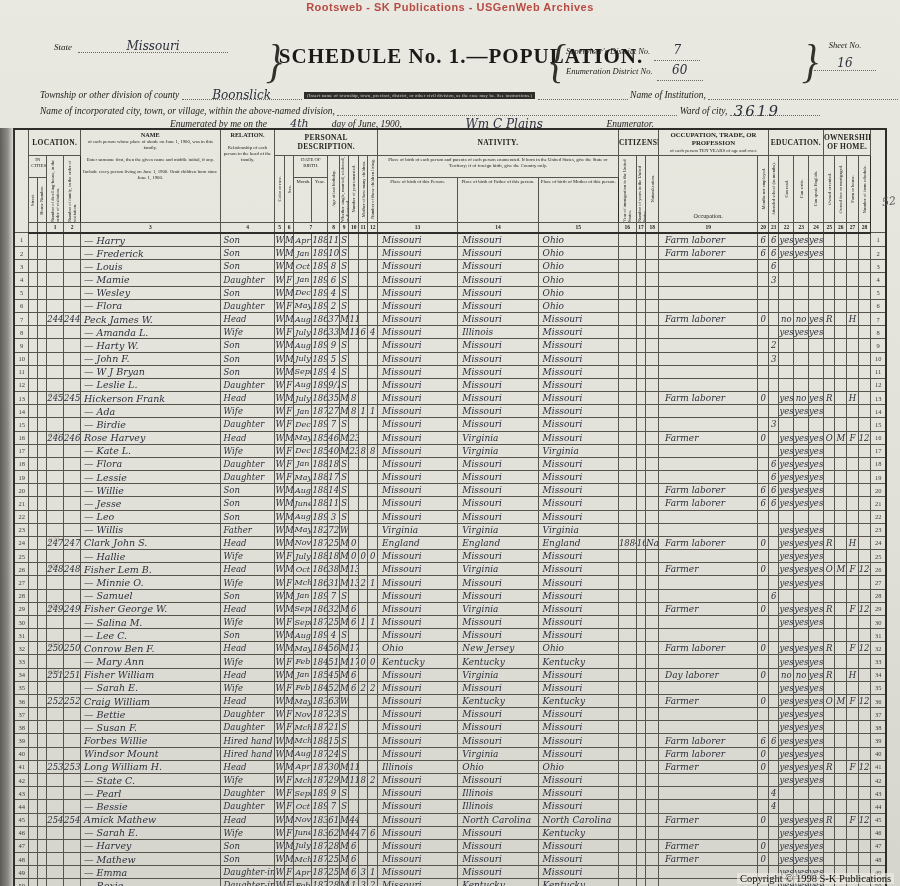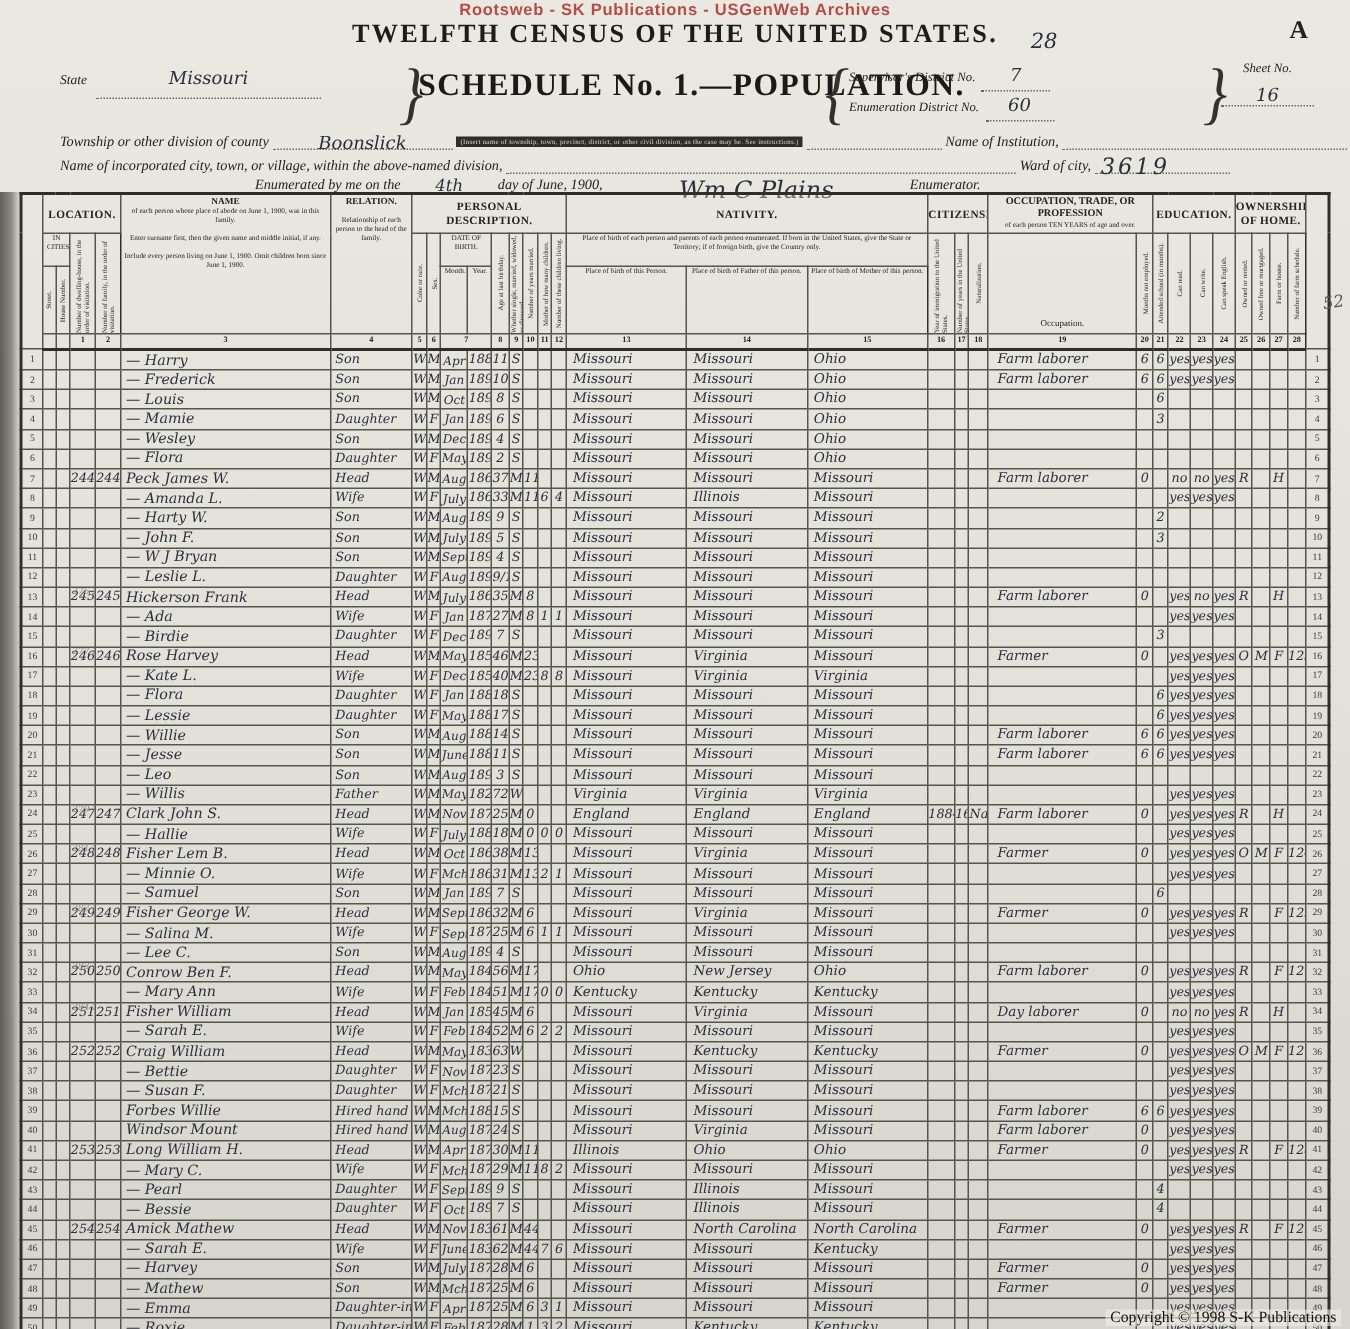--- a/index.html
+++ b/index.html
@@ -8,21 +8,21 @@
   .spine{position:absolute;left:0;top:128px;bottom:0;width:14px;background:linear-gradient(90deg,#32312d 0%,#6f6e68 55%,rgba(120,119,113,0) 100%);opacity:.75;pointer-events:none;}
   .wm{position:absolute;top:1px;left:0;right:0;text-align:center;font-family:"Liberation Sans",sans-serif;font-size:11px;font-weight:bold;color:#b03028;letter-spacing:.5px;opacity:.85;}
   
   .toprow{position:absolute;top:12px;left:0;right:0;height:24px;text-align:center;}
   .toprow h1{display:inline-block;margin:0;font-size:17.5px;font-weight:bold;letter-spacing:1.5px;color:#1d1c1a;}
   .pgnum{position:absolute;right:195px;top:8px;font-size:14px;}
   .cornerA{position:absolute;right:28px;top:-2px;font-size:17px;font-weight:bold;color:#222;}
   .hw{font-family:"DejaVu Serif",serif;font-style:italic;color:#2a2f3b;}
   .formgrid{position:absolute;top:40px;left:40px;right:18px;height:46px;}
   .stco{position:absolute;left:0;top:0;width:330px;font-size:9px;font-style:italic;color:#23221f;}
-  .stco .row{height:20px;line-height:25px;white-space:nowrap;}
+  .stco .row{height:20px;line-height:12px;white-space:nowrap;margin-left:14px;}
   .stco .val{display:inline-block;min-width:150px;border-bottom:1px dotted #6b6a62;margin-left:6px;font-size:12px;text-align:center;}
   .brace{position:absolute;font-size:40px;font-weight:normal;color:#32312c;transform:scaleY(1.15);top:-2px;}
   .schedtitle{position:absolute;left:0;right:0;text-align:center;top:4px;font-size:21px;font-weight:bold;letter-spacing:1px;color:#1b1a18;font-family:Liberation Serif, serif;}
   .dists{position:absolute;right:78px;top:0;width:238px;font-size:8.5px;font-style:italic;color:#23221f;}
   .dists .row{height:20px;line-height:20px;white-space:nowrap;}
   .dists .val{display:inline-block;min-width:46px;border-bottom:1px dotted #6b6a62;margin-left:4px;font-size:12px;text-align:center;}
   .sheet{position:absolute;right:6px;top:0;width:62px;text-align:center;font-size:8.5px;font-style:italic;color:#23221f;}
   .sheet .val{display:block;border-bottom:1px dotted #6b6a62;font-size:12px;margin-top:6px;}
   .hline{position:absolute;left:40px;right:18px;font-size:9.5px;font-style:italic;color:#23221f;white-space:nowrap;}
   .hline .blank{display:inline-block;border-bottom:1px dotted #6b6a62;height:11px;vertical-align:bottom;}
@@ -52,25 +52,20 @@
   .bl{border-left:1.5px solid #2f2e2a;}
   tr.fs td{border-top:1.75px solid #26251f;}
   .pencil{position:absolute;top:-1px;left:1px;font-size:6px;color:#8d8c84;white-space:nowrap;z-index:2;font-style:italic;}
 </style>
 </head>
 <body>
 
 <div class="page">
   <div class="wm">Rootsweb - SK Publications - USGenWeb Archives</div>
 
-  <div class="toprow">
-    <h1>TWELFTH CENSUS OF THE UNITED STATES.</h1>
-    <span class="pgnum hw">28</span>
-    <span class="cornerA">A</span>
-  </div>
 
   <div class="formgrid">
     <div class="stco">
       <div class="row"><span>State</span><span class="val hw">Missouri</span></div>
       <span class="brace" style="left:226px;">}</span>
     </div>
     <div class="schedtitle">SCHEDULE No. 1.—POPULATION.</div>
     <div class="dists">
       <span class="brace" style="left:-16px;">{</span>
       <div class="row"><span>Supervisor's District No.</span><span class="val hw">7</span></div>
@@ -96,21 +91,21 @@
     <span>Name of incorporated city, town, or village, within the above-named division,</span>
     <span class="blank" style="width:340px;"></span>
     <span>Ward of city,</span>
     <span class="blank" style="width:90px;"></span>
   </div>
 
   <div class="hline" style="top:117px;left:170px;right:60px;">
     <span>Enumerated by me on the</span>
     <span class="blank" style="width:60px;text-align:center;"><span class="hw" style="font-size:11px;">4th</span></span>
     <span>day of June, 1900,</span>
-    <span class="blank" style="width:200px;text-align:center;"><span class="hw" style="font-size:16px;font-style:italic;">Wm C Plains</span></span>
+    <span class="blank" style="width:200px;text-align:center;"><span class="hw" style="font-size:12px;font-style:italic;">Wm C Plains</span></span>
     <span>Enumerator.</span>
   </div>
   <div class="bigno hw">3619</div>
 
   <table>
     <colgroup>
       <col style="width:14px">
         <col style="width:8px">
         <col style="width:9px">
         <col style="width:16px">
@@ -1719,21 +1714,21 @@
           <td class="c-yn hwc">F</td>
           <td class="c-imm hwc">128</td>
           <td class="c-ln bl">41</td>
         </tr>
         <tr>
           <td class="c-ln">42</td>
           <td class="c-xs"></td>
           <td class="c-xs"></td>
           <td class="c-num hwc"></td>
           <td class="c-num hwc"></td>
-          <td class="c-name hwc bl">— Mary C.</td>
+          <td class="c-name hwc bl">— State C.</td>
           <td class="c-rel hwc bl">Wife</td>
           <td class="c-xs hwc bl">W</td>
           <td class="c-xs hwc">F</td>
           <td class="c-mo hwc">Mch</td>
           <td class="c-yr hwc">1871</td>
           <td class="c-xs hwc">29</td>
           <td class="c-xs hwc">M</td>
           <td class="c-xs hwc">11</td>
           <td class="c-xs hwc">8</td>
           <td class="c-xs hwc">2</td>

